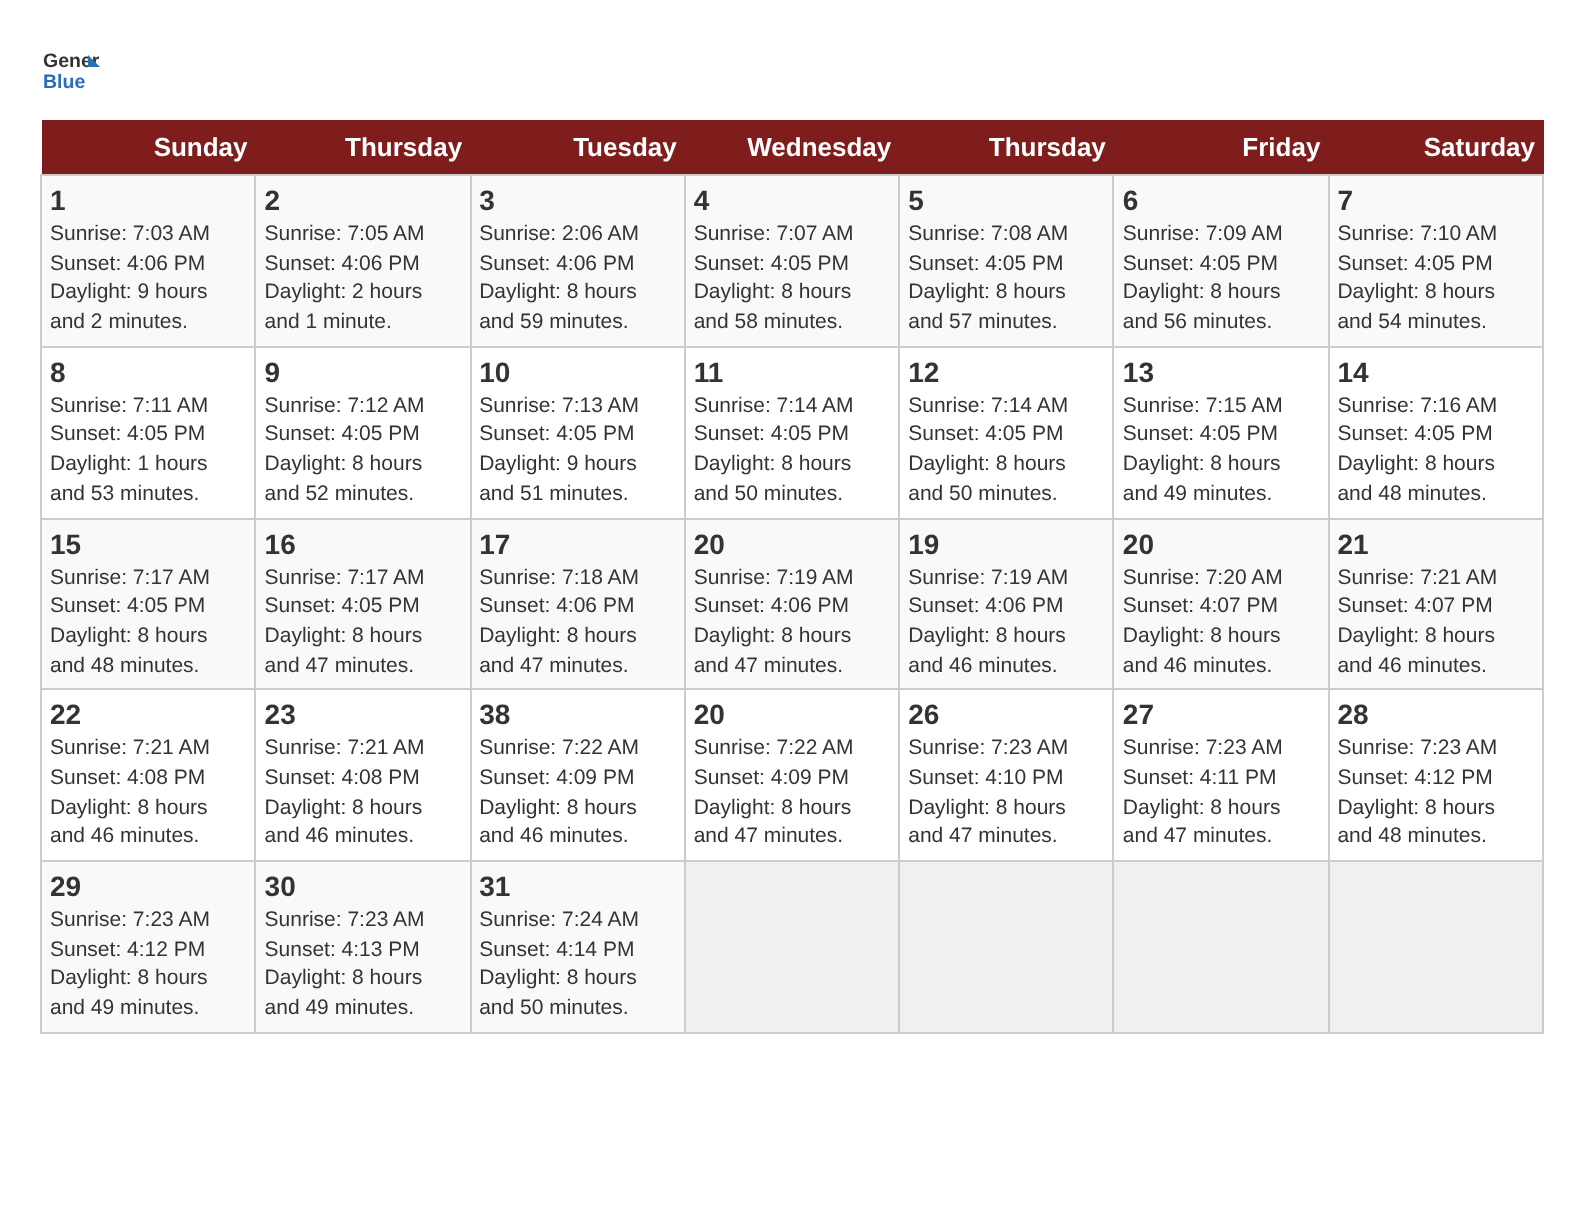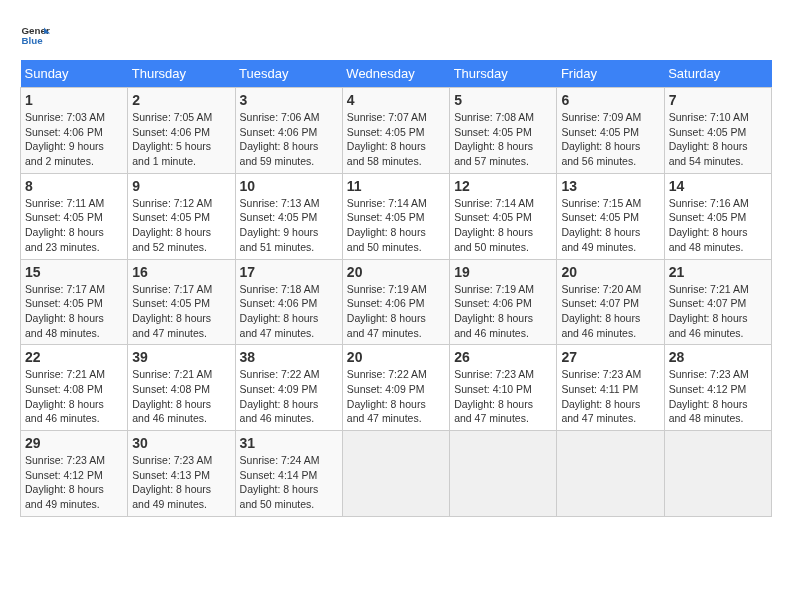--- a/index.html
+++ b/index.html
@@ -36,26 +36,26 @@
     .subtitle {
       font-size: 16px;
       color: #555;
     }
     table {
       width: 100%;
       border-collapse: collapse;
       font-size: 11px;
     }
     thead tr th {
-      background-color: #3b82f6;
+      background-color: #7f1d1d;
       color: #fff;
       padding: 6px 4px;
-      text-align: left;
+      text-align: right;
       font-size: 13px;
-      font-weight: normal;
+      font-weight: bold;
     }
     tbody tr td {
       border: 1px solid #ccc;
       vertical-align: top;
       padding: 4px;
       width: calc(100% / 7);
       min-height: 80px;
       background: #fff;
     }
     tbody tr:nth-child(odd) td {
@@ -114,27 +114,27 @@
           <div>Sunrise: 7:03 AM</div>
           <div>Sunset: 4:06 PM</div>
           <div>Daylight: 9 hours and 2 minutes.</div>
         </div>
       </td>
         <td>
         <span class="day-num">2</span>
         <div class="day-info">
           <div>Sunrise: 7:05 AM</div>
           <div>Sunset: 4:06 PM</div>
-          <div>Daylight: 5 hours and 1 minute.</div>
+          <div>Daylight: 2 hours and 1 minute.</div>
         </div>
       </td>
         <td>
         <span class="day-num">3</span>
         <div class="day-info">
-          <div>Sunrise: 7:06 AM</div>
+          <div>Sunrise: 2:06 AM</div>
           <div>Sunset: 4:06 PM</div>
           <div>Daylight: 8 hours and 59 minutes.</div>
         </div>
       </td>
         <td>
         <span class="day-num">4</span>
         <div class="day-info">
           <div>Sunrise: 7:07 AM</div>
           <div>Sunset: 4:05 PM</div>
           <div>Daylight: 8 hours and 58 minutes.</div>
@@ -164,21 +164,21 @@
           <div>Daylight: 8 hours and 54 minutes.</div>
         </div>
       </td>
       </tr>
       <tr>
         <td>
         <span class="day-num">8</span>
         <div class="day-info">
           <div>Sunrise: 7:11 AM</div>
           <div>Sunset: 4:05 PM</div>
-          <div>Daylight: 8 hours and 23 minutes.</div>
+          <div>Daylight: 1 hours and 53 minutes.</div>
         </div>
       </td>
         <td>
         <span class="day-num">9</span>
         <div class="day-info">
           <div>Sunrise: 7:12 AM</div>
           <div>Sunset: 4:05 PM</div>
           <div>Daylight: 8 hours and 52 minutes.</div>
         </div>
       </td>
@@ -284,21 +284,21 @@
       <tr>
         <td>
         <span class="day-num">22</span>
         <div class="day-info">
           <div>Sunrise: 7:21 AM</div>
           <div>Sunset: 4:08 PM</div>
           <div>Daylight: 8 hours and 46 minutes.</div>
         </div>
       </td>
         <td>
-        <span class="day-num">39</span>
+        <span class="day-num">23</span>
         <div class="day-info">
           <div>Sunrise: 7:21 AM</div>
           <div>Sunset: 4:08 PM</div>
           <div>Daylight: 8 hours and 46 minutes.</div>
         </div>
       </td>
         <td>
         <span class="day-num">38</span>
         <div class="day-info">
           <div>Sunrise: 7:22 AM</div>

